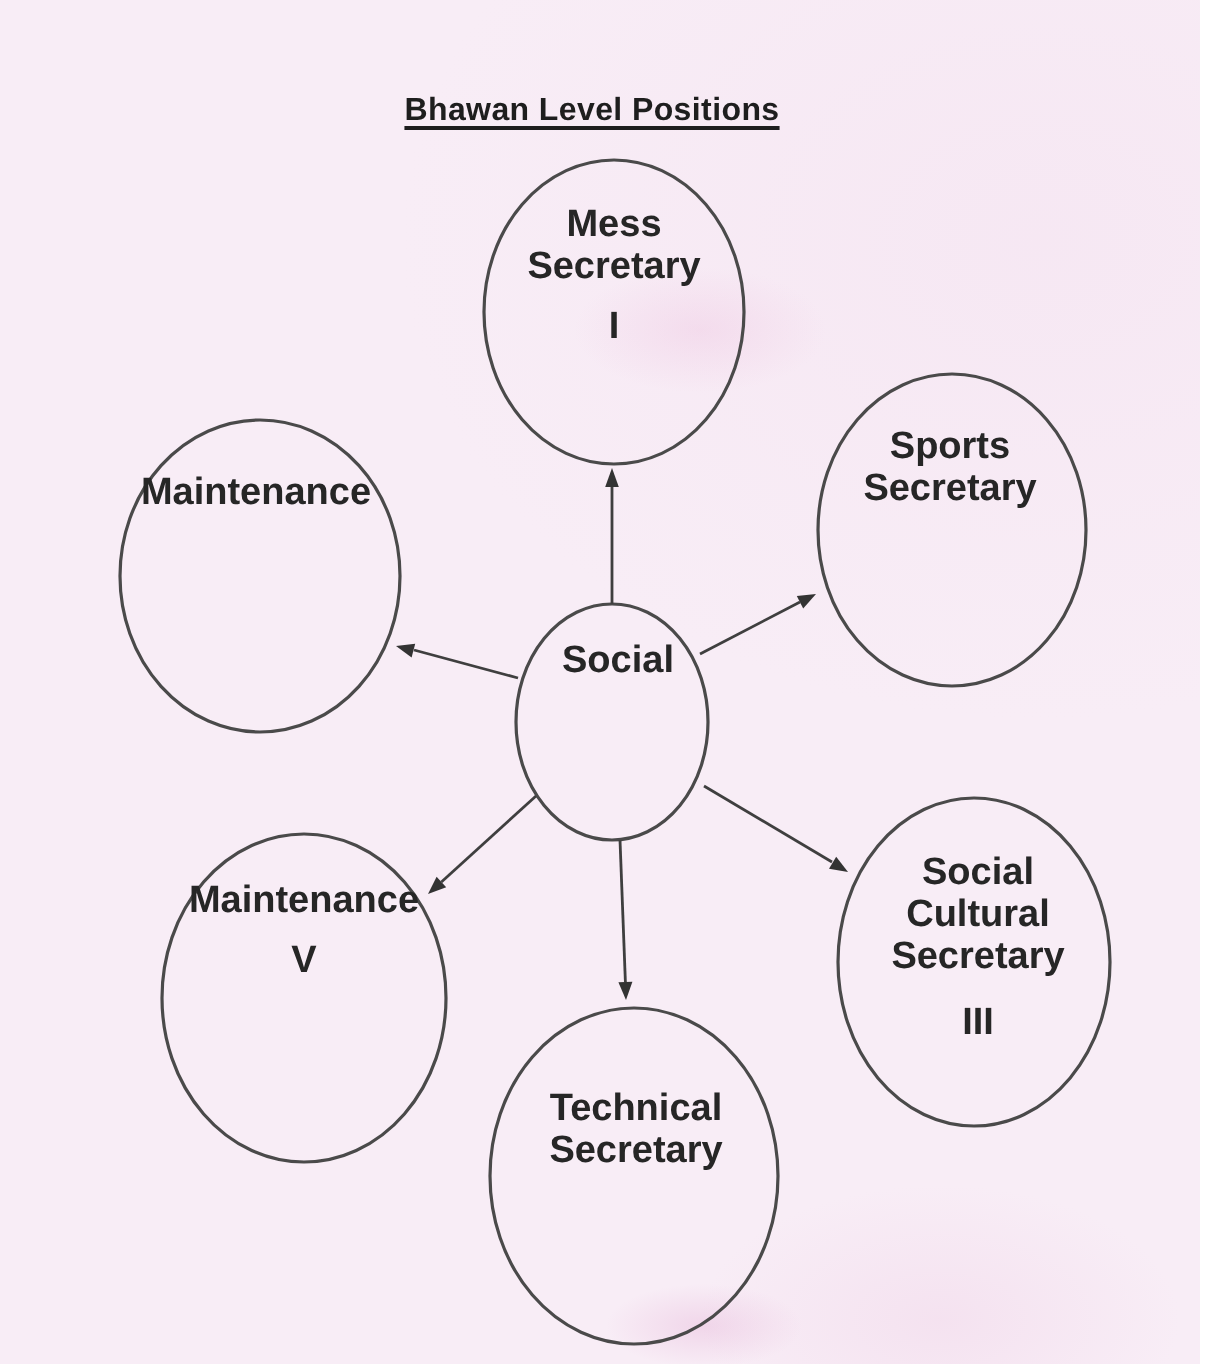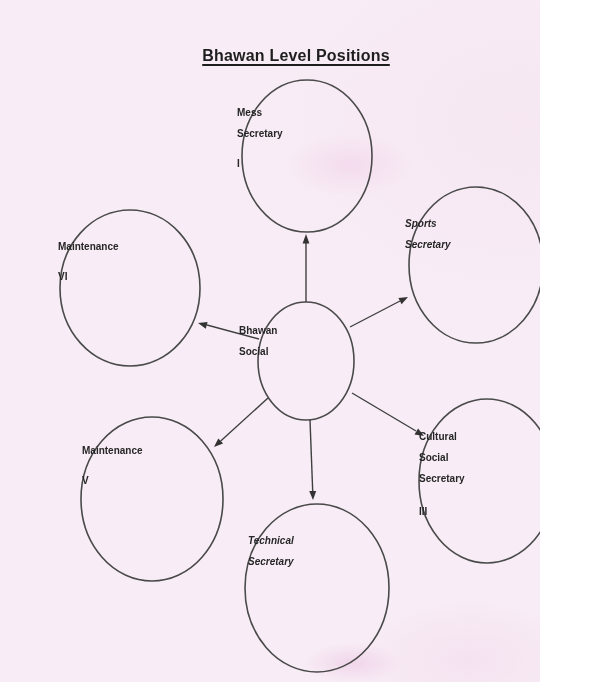--- a/index.html
+++ b/index.html
@@ -1,19 +1,19 @@
 <!DOCTYPE html>
 <html><head>
 <meta charset="utf-8">
 <style>
   html, body { margin: 0; padding: 0; }
   body { font-family: "Liberation Sans", "DejaVu Sans", sans-serif; }
   .page {
     position: relative;
-    width: 540px;
+    width: 600px;
     height: 682px;
     overflow: hidden;
     background:
       radial-gradient(90px 45px at 350px 165px, rgba(235,185,218,0.30), transparent 70%),
       radial-gradient(70px 30px at 352px 663px, rgba(226,170,210,0.35), transparent 70%),
       radial-gradient(160px 90px at 470px 660px, rgba(238,205,228,0.35), transparent 75%),
       radial-gradient(400px 300px at 520px 120px, rgba(244,226,240,0.5), transparent 80%),
       #f8edf6;
   }
   .title {
@@ -31,22 +31,22 @@
     text-underline-offset: 3px;
     letter-spacing: 0.2px;
   }
   svg.diagram { position: absolute; left: 0; top: 0; }
   .shape { fill: none; stroke: #4a4a4a; stroke-width: 1.6; }
   .connector { stroke: #3f3f3f; stroke-width: 1.4; fill: none; }
   .arrowhead { fill: #333333; stroke: none; }
   .node-text {
     position: absolute;
     width: 140px;
-    text-align: left;
-    font-size: 10px;
+    text-align: center;
+    font-size: 19px;
     line-height: 21px;
     font-weight: bold;
     color: #262626;
   }
   .numeral { margin-top: 9px; }
   .numeral.tight { margin-top: 12px; }
 </style>
 </head>
 <body>
 
@@ -85,48 +85,46 @@
       <line class="connector" x1="310" y1="420" x2="312.7" y2="491"></line>
       <polygon class="arrowhead" points="313,500 309.2,491.1 316.2,490.9"></polygon>
     </g>
     <g>
       <line class="connector" x1="268" y1="398" x2="220.7" y2="441"></line>
       <polygon class="arrowhead" points="214,447 218.3,438.4 223.1,443.6"></polygon>
     </g>
   </svg>
 
   <div class="node-text" style="left:239px; top:320px;">
-    <div>Bhawan</div>
     <div>Social</div>
   </div>
 
   <div class="node-text" style="left:237px; top:102px;">
     <div>Mess</div>
     <div>Secretary</div>
     <div class="numeral">I</div>
   </div>
 
-  <div class="node-text" style="left:405px; top:213px;font-style:italic;">
+  <div class="node-text" style="left:405px; top:213px;">
     <div>Sports</div>
     <div>Secretary</div>
   </div>
 
   <div class="node-text" style="left:58px; top:236px;">
     <div>Maintenance</div>
-    <div class="numeral">VI</div>
   </div>
 
   <div class="node-text" style="left:419px; top:426px;">
+    <div>Social</div>
     <div>Cultural</div>
-    <div>Social</div>
     <div>Secretary</div>
     <div class="numeral tight">III</div>
   </div>
 
-  <div class="node-text" style="left:248px; top:530px;font-style:italic;">
+  <div class="node-text" style="left:248px; top:544px;">
     <div>Technical</div>
     <div>Secretary</div>
   </div>
 
   <div class="node-text" style="left:82px; top:440px;">
     <div>Maintenance</div>
     <div class="numeral">V</div>
   </div>
 
 </div>

